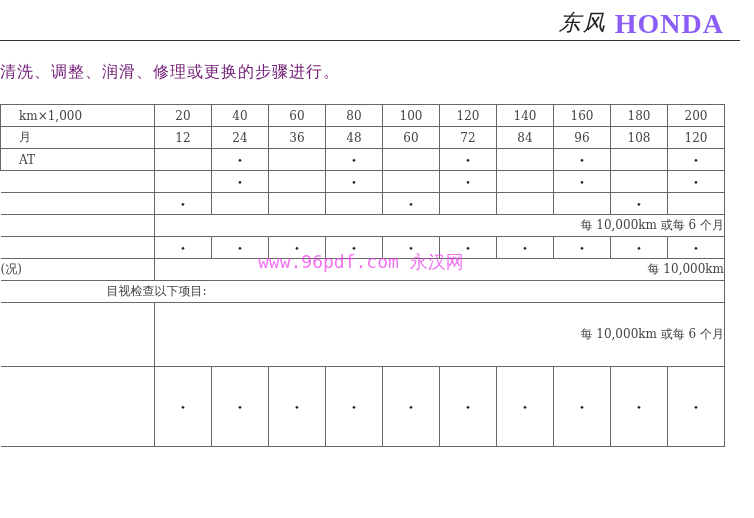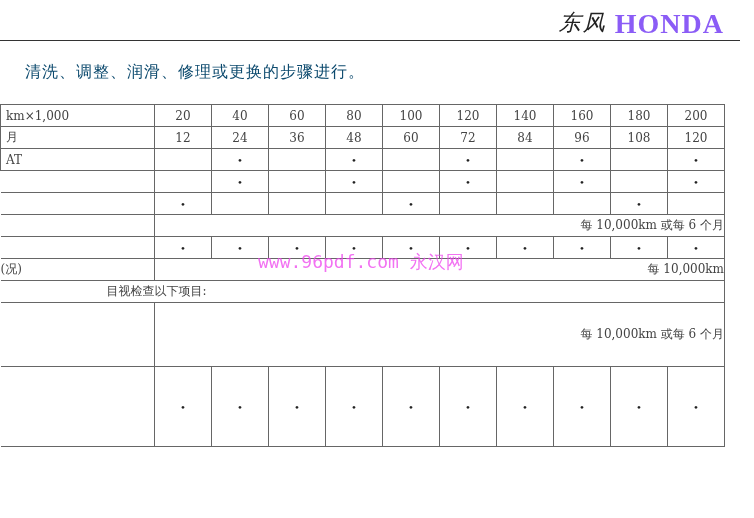--- a/index.html
+++ b/index.html
@@ -3,27 +3,27 @@
 <meta charset="utf-8">
 <style>
   html, body { margin:0; padding:0; background:#ffffff; }
   body { width:754px; height:518px; position:relative; overflow:hidden;
          font-family:"DejaVu Serif","Liberation Serif",serif; color:#333; }
   .header { position:absolute; left:0; top:0; width:740px; height:40px;
             border-bottom:1.5px solid #333; }
   .logo { position:absolute; right:16px; top:8px; display:flex; align-items:flex-start; gap:8px; }
   .logo-cn { font-family:"DejaVu Serif",serif; font-size:22px; font-style:italic; color:#222; letter-spacing:2px; }
   .logo-en { font-family:"Liberation Serif",serif; font-size:28px; font-weight:bold; color:#8b5cf6; letter-spacing:1px; }
-  .intro { position:absolute; left:0; top:62px; font-size:16px; color:#0c4a6e; letter-spacing:1px;
-           font-family:Liberation Serif, serif; white-space:nowrap;padding-left:25px; }
+  .intro { position:absolute; left:0; top:62px; font-size:16px; color:#701a75; letter-spacing:1px;
+           font-family:Liberation Serif, serif; white-space:nowrap; }
   table { position:absolute; left:0; top:104px; border-collapse:collapse; table-layout:fixed; }
   td { border:1px solid #666; height:21px; padding:0; font-size:12px; color:#444;
        text-align:center; vertical-align:middle; font-family:"DejaVu Serif",serif; }
   td.lbl { text-align:left; border-left:none; }
-  td.lbl.sub { border-left:1px solid #666; padding-left:5px; }
+  td.lbl.sub { border-left:1px solid #666; padding-left:18px; }
   td.lbl.outer { padding-left:0; }
   td.dot::after { content:"•"; font-size:10px; color:#222; }
   tr.tall1 td { height:63px; }
   tr.tall2 td { height:79px; }
   td.span { font-size:12px; color:#444;text-align:right; }
   td.left-note { text-align:left; padding-left:106px; border-left:none; }
   .watermark { position:absolute; left:258px; top:250px; font-family:"DejaVu Sans Mono",monospace;
                font-size:18px; color:#ee44ee; opacity:0.75; white-space:nowrap; pointer-events:none; }
 </style>
 </head>

